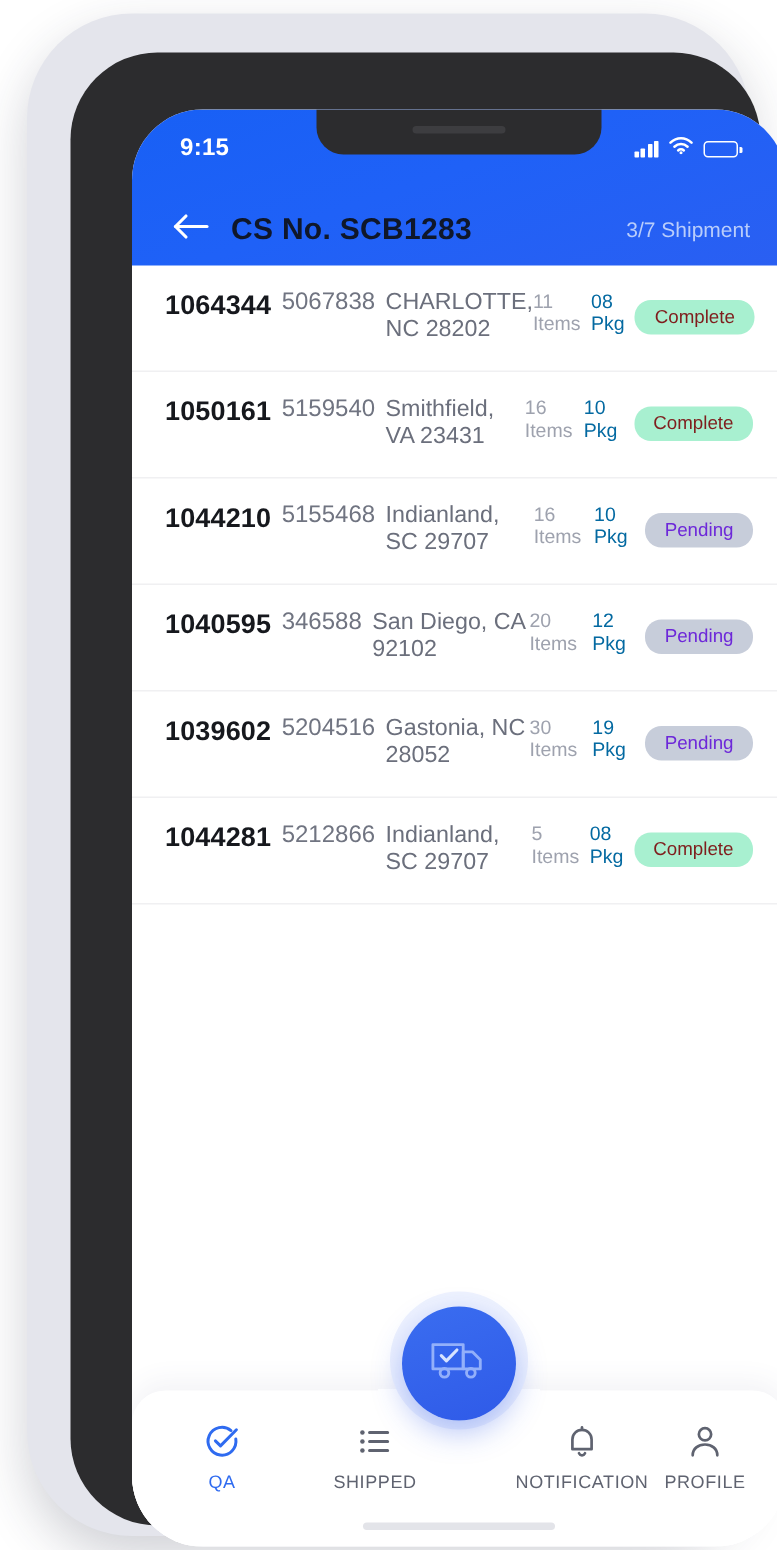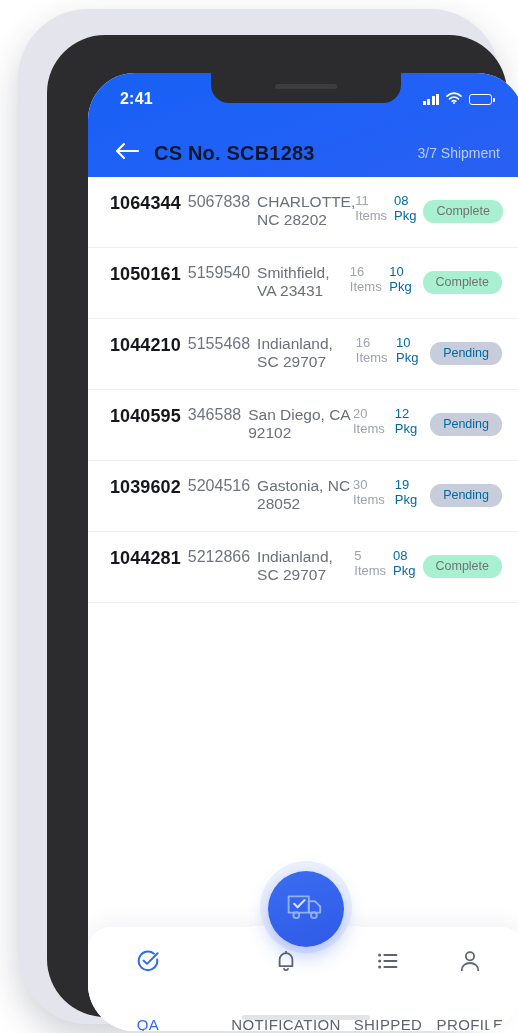--- a/index.html
+++ b/index.html
@@ -106,22 +106,22 @@
   .row-right{ display:flex; gap:7px; align-items:flex-end; }
   .ship-id{ font-size:18px; font-weight:700; color:#16181d; letter-spacing:.1px; }
   .ship-ref{ font-size:16px; color:#707481; }
   .ship-addr{ font-size:15.5px; color:#6b6f7c; }
   .ship-items{ font-size:13px; color:#9ea2ae; }
   .ship-pkg{ font-size:13px; color:#0369a1; }
   .badge{
     font-size:12.5px; padding:4px 13px 5px 13px; border-radius:11px;
     line-height:1.15; white-space:nowrap; margin-top:1px;
   }
-  .badge.complete{ background:#a8f0d0; color:#737373; }
-  .badge.pending{ background:#c7cdda; color:#0369a1; }
+  .badge.complete{ background:#a8f0d0; color:#7f1d1d; }
+  .badge.pending{ background:#c7cdda; color:#6d28d9; }
 
   
   #bottom-nav{
     position:absolute; left:0; bottom:0; width:100%; height:104px;
     background:#fff; z-index:30;
     box-shadow:0 -6px 18px rgba(80,90,130,.07);
     border-top-left-radius:22px; border-top-right-radius:22px;
   }
   #nav-notch-cut{
     position:absolute; left:50%; top:-1px; transform:translateX(-50%);
@@ -134,21 +134,21 @@
   }
   .nav-item{
     display:flex; flex-direction:column; align-items:center; gap:8px;
     cursor:pointer; width:80px;
   }
   .nav-item.slot-qa      { margin-left:20px; }
   .nav-item.slot-shipped { margin-left:22px; }
   .nav-item.slot-notif   { margin-left:auto; }
   .nav-item.slot-profile { margin-left:2px; margin-right:14px; }
   .nav-icon{ height:24px; display:flex; align-items:center; justify-content:center; }
-  .nav-label{ font-size:15px; letter-spacing:.4px; color:#5f6370; white-space:nowrap;margin-top:35px; }
+  .nav-label{ font-size:12px; letter-spacing:.4px; color:#5f6370; white-space:nowrap; }
   .nav-item.active .nav-label{ color:#2f6bf0; }
 
   
   #fab-halo{
     position:absolute; left:50%; bottom:78px; transform:translateX(-50%);
     width:92px; height:92px; border-radius:50%;
     background:#eef2fe; z-index:32;
   }
   #fab{
     position:absolute; left:50%; bottom:84px; transform:translateX(-50%);
@@ -172,21 +172,21 @@
   <div id="device-bezel">
     <div id="device-screen">
 
       <div id="header-blue"></div>
 
       <div id="notch">
         <div id="notch-speaker"></div>
       </div>
 
       <div id="status-bar">
-        <div id="status-time">2:41</div>
+        <div id="status-time">9:15</div>
         <div id="status-icons">
           <span class="sig-bars">
             <i></i>
               <i></i>
               <i></i>
               <i></i>
           </span>
           <span>
             <svg width="16" height="12" viewBox="0 0 16 12" fill="none">
               <path d="M1 4.1C3 2.2 5.4 1.2 8 1.2s5 1 7 2.9" stroke="#fff" stroke-width="1.7" stroke-linecap="round"></path>
@@ -296,41 +296,41 @@
           <div class="nav-item slot-qa active">
             <span class="nav-icon">
               <svg width="24" height="24" viewBox="0 0 24 24" fill="none">
                 <path d="M21.2 10.4A9.3 9.3 0 1 1 18 4.7" stroke="#2f6bf0" stroke-width="2" stroke-linecap="round"></path>
                 <path d="M7.6 11.6l3.4 3.3L21.6 4.2" stroke="#2f6bf0" stroke-width="2" stroke-linecap="round" stroke-linejoin="round"></path>
               </svg>
             </span>
             <span class="nav-label">QA</span>
           </div>
 
-          <div class="nav-item slot-notif">
-            <span class="nav-icon">
-              <svg width="24" height="24" viewBox="0 0 24 24" fill="none">
-                <path d="M5.6 17.1V10.6a6.4 6.4 0 0 1 12.8 0v6.5H5.6z" stroke="#5f6370" stroke-width="1.8" stroke-linejoin="round"></path>
-                <path d="M10 19.8c.4.9 1.1 1.4 2 1.4s1.6-.5 2-1.4" stroke="#5f6370" stroke-width="1.8" stroke-linecap="round"></path>
-                <path d="M12 4.2V2.6" stroke="#5f6370" stroke-width="1.8" stroke-linecap="round"></path>
-              </svg>
-            </span>
-            <span class="nav-label">NOTIFICATION</span>
-          </div>
-
           <div class="nav-item slot-shipped">
             <span class="nav-icon">
               <svg width="24" height="24" viewBox="0 0 24 24" fill="none">
                 <circle cx="3.6" cy="6" r="1.5" fill="#5f6370"></circle>
                 <circle cx="3.6" cy="12" r="1.5" fill="#5f6370"></circle>
                 <circle cx="3.6" cy="18" r="1.5" fill="#5f6370"></circle>
                 <path d="M8.4 6h12M8.4 12h12M8.4 18h12" stroke="#5f6370" stroke-width="2.1" stroke-linecap="round"></path>
               </svg>
             </span>
             <span class="nav-label">SHIPPED</span>
+          </div>
+
+          <div class="nav-item slot-notif">
+            <span class="nav-icon">
+              <svg width="24" height="24" viewBox="0 0 24 24" fill="none">
+                <path d="M5.6 17.1V10.6a6.4 6.4 0 0 1 12.8 0v6.5H5.6z" stroke="#5f6370" stroke-width="1.8" stroke-linejoin="round"></path>
+                <path d="M10 19.8c.4.9 1.1 1.4 2 1.4s1.6-.5 2-1.4" stroke="#5f6370" stroke-width="1.8" stroke-linecap="round"></path>
+                <path d="M12 4.2V2.6" stroke="#5f6370" stroke-width="1.8" stroke-linecap="round"></path>
+              </svg>
+            </span>
+            <span class="nav-label">NOTIFICATION</span>
           </div>
 
           <div class="nav-item slot-profile">
             <span class="nav-icon">
               <svg width="24" height="24" viewBox="0 0 24 24" fill="none">
                 <circle cx="12" cy="7.2" r="4.1" stroke="#5f6370" stroke-width="1.8"></circle>
                 <path d="M3.8 21.2c0-4.5 3.7-7.2 8.2-7.2s8.2 2.7 8.2 7.2" stroke="#5f6370" stroke-width="1.8" stroke-linecap="round"></path>
               </svg>
             </span>
             <span class="nav-label">PROFILE</span>

